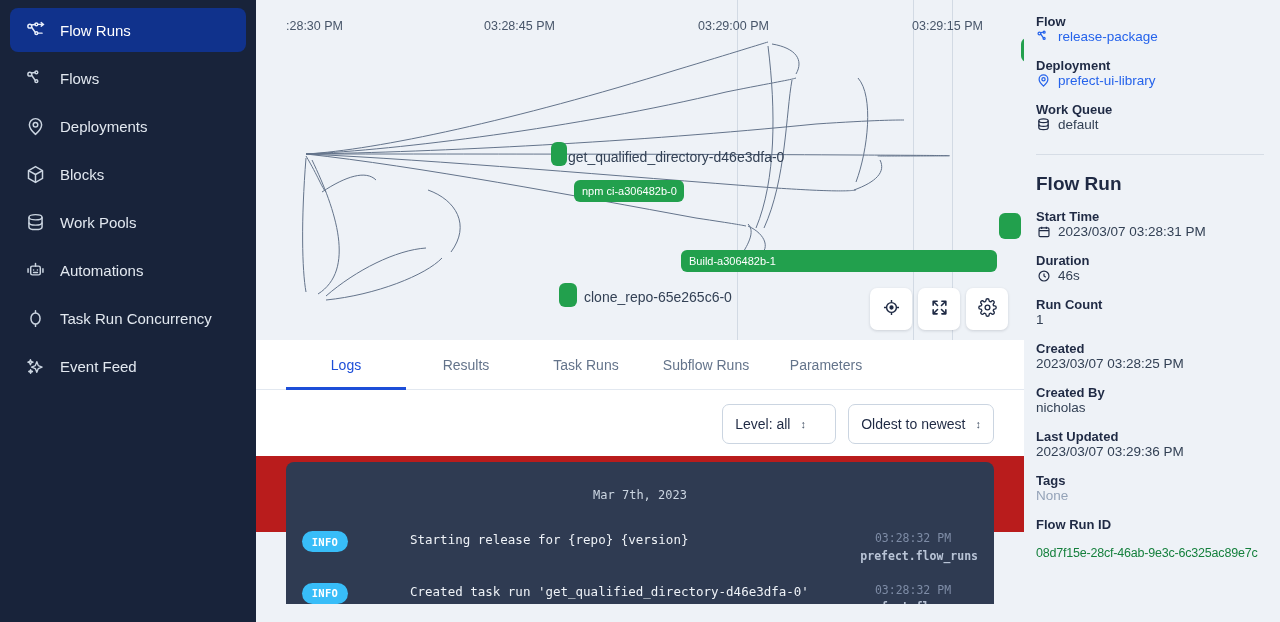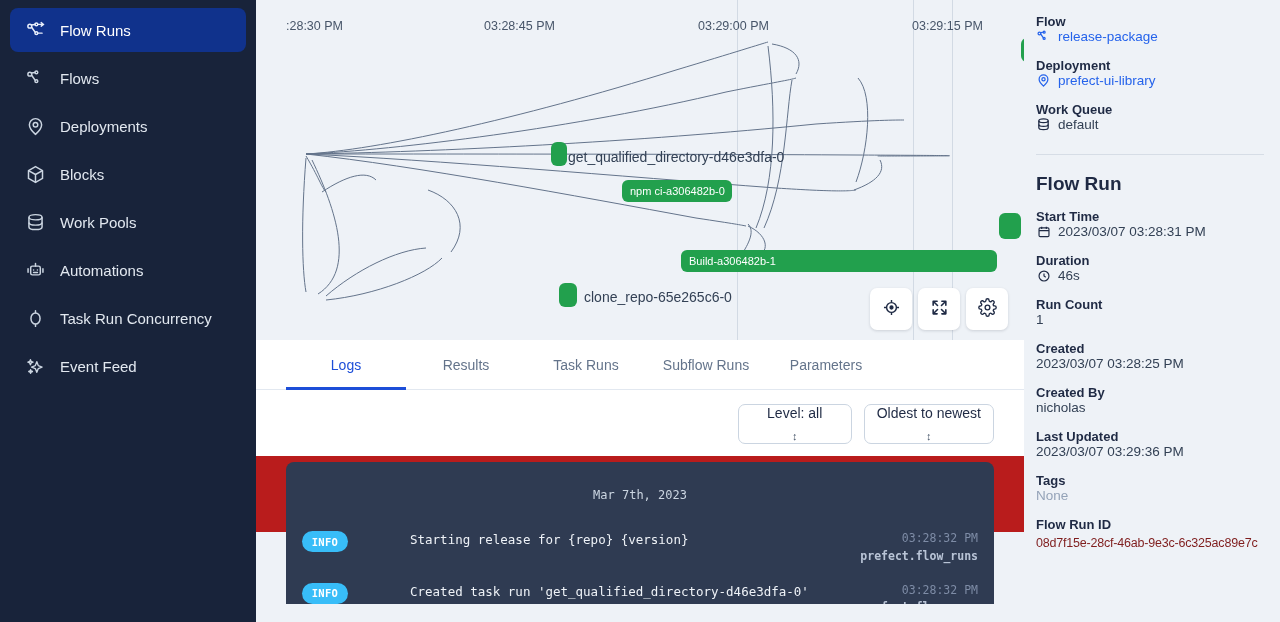--- a/index.html
+++ b/index.html
@@ -69,21 +69,21 @@
   .tab.active { color: #1d4ed8; font-weight: 400; border-bottom-color: #1d4ed8; }
 
   
   .filters {
     background: #fff; display: flex; justify-content: flex-end; gap: 12px;
     padding: 14px 30px 12px 30px;
   }
   .select {
     height: 40px; min-width: 114px; border: 1px solid #cbd5e1; border-radius: 7px;
     background: #fff; display: flex; align-items: center; gap: 10px;
-    padding: 0 12px; font-size: 14px; color: #1f2a44; cursor: pointer; flex-direction: column;
+    padding: 0 12px; font-size: 14px; color: #1f2a44; cursor: pointer;
   }
   .chev { font-size: 11px; color: #475569; line-height: 1; }
 
   
   .logs-panel {
     margin: 6px 30px 0 30px; background: #2f3b52; border-radius: 8px 8px 0 0;
     height: 142px; overflow: hidden; padding: 0 16px;
     font-family: "DejaVu Sans Mono", monospace;
   }
   .log-date {
@@ -92,37 +92,37 @@
   }
   .log-date .rule { flex: 1; height: 1px; background: #4a5871; }
   .log-row { display: flex; gap: 18px; padding: 6px 0 10px 0; align-items: flex-start; }
   .badge {
     flex: 0 0 46px; height: 21px; border-radius: 11px; background: #38bdf8;
     color: #fff; font-size: 10.5px; font-weight: 700; letter-spacing: .3px;
     display: flex; align-items: center; justify-content: center; margin-top: 1px;
   }
   .log-msg { flex: 1; color: #eef2f7; font-size: 12.5px; line-height: 1.55; padding-left: 44px; }
   .log-meta { flex: 0 0 130px; text-align: right; line-height: 1.55; }
-  .log-time { color: #7e8ca6; font-size: 11.5px; }
+  .log-time { color: #7e8ca6; font-size: 11.5px; text-align: center; }
   .log-logger { color: #b9c4d6; font-size: 11.5px; font-weight: 700; }
 
   
   .right {
     width: 256px; flex: 0 0 256px; height: 622px; background: #eef2f7;
     padding: 14px 16px 0 12px; overflow: hidden;
   }
   .r-label { font-size: 13px; font-weight: 700; color: #1f2a44; margin-top: 14px; }
   .r-label:first-child { margin-top: 0; }
   .r-value { font-size: 13.5px; color: #334155; display: flex; align-items: center; gap: 7px; }
   .r-value.link { color: #2563eb; cursor: pointer; }
   .r-value.muted { color: #94a3b8; }
   .r-ico { width: 15px; height: 15px; flex: 0 0 15px; display: flex; align-items: center; justify-content: center; }
   .divider { height: 1px; background: #d6dde6; margin: 22px 0 18px 0; }
   .r-title { font-size: 19px; font-weight: 700; color: #1f2a44; margin-bottom: 12px; }
-  .r-id { font-size: 12.5px; color: #7f1d1d; margin-top: 4px; letter-spacing: -.2px; }
+  .r-id { font-size: 12.5px; color: #15803d; margin-top: 14px; letter-spacing: -.2px; }
 </style>
 </head>
 <body>
 
 <div class="app">
 
   <nav class="sidebar">
     <div class="nav-item active">
       <span class="nav-ico">
         <svg width="21" height="21" viewBox="0 0 24 24" fill="none" stroke="#e8eefb" stroke-width="1.7" stroke-linecap="round">
@@ -238,21 +238,21 @@
         <path d="M500 228 C 520 180, 520 110, 512 46"></path>
         <path d="M508 228 C 530 180, 530 112, 536 80"></path>
         <path d="M516 44 C 540 48, 548 60, 540 74"></path>
         <path d="M598 190 C 620 182, 630 172, 624 160"></path>
         <path d="M602 78 C 618 96, 612 150, 600 182"></path>
       </svg>
 
       <div class="node" style="left:295px; top:142px; width:14px; height:24px;"></div>
       <div class="node-label" style="left:312px; top:149px;">get_qualified_directory-d46e3dfa-0</div>
 
-      <div class="node" style="left:318px; top:180px; width:110px; height:22px;margin-left:48px;">npm ci-a306482b-0</div>
+      <div class="node" style="left:318px; top:180px; width:110px; height:22px;">npm ci-a306482b-0</div>
 
       <div class="node" style="left:425px; top:250px; width:316px; height:22px;">Build-a306482b-1</div>
 
       <div class="node" style="left:303px; top:283px; width:18px; height:24px;"></div>
       <div class="node-label" style="left:328px; top:289px;">clone_repo-65e265c6-0</div>
 
       <div class="node" style="left:743px; top:213px; width:22px; height:26px;"></div>
 
       <div class="node" style="left:765px; top:38px; width:28px; height:24px;"></div>
 

